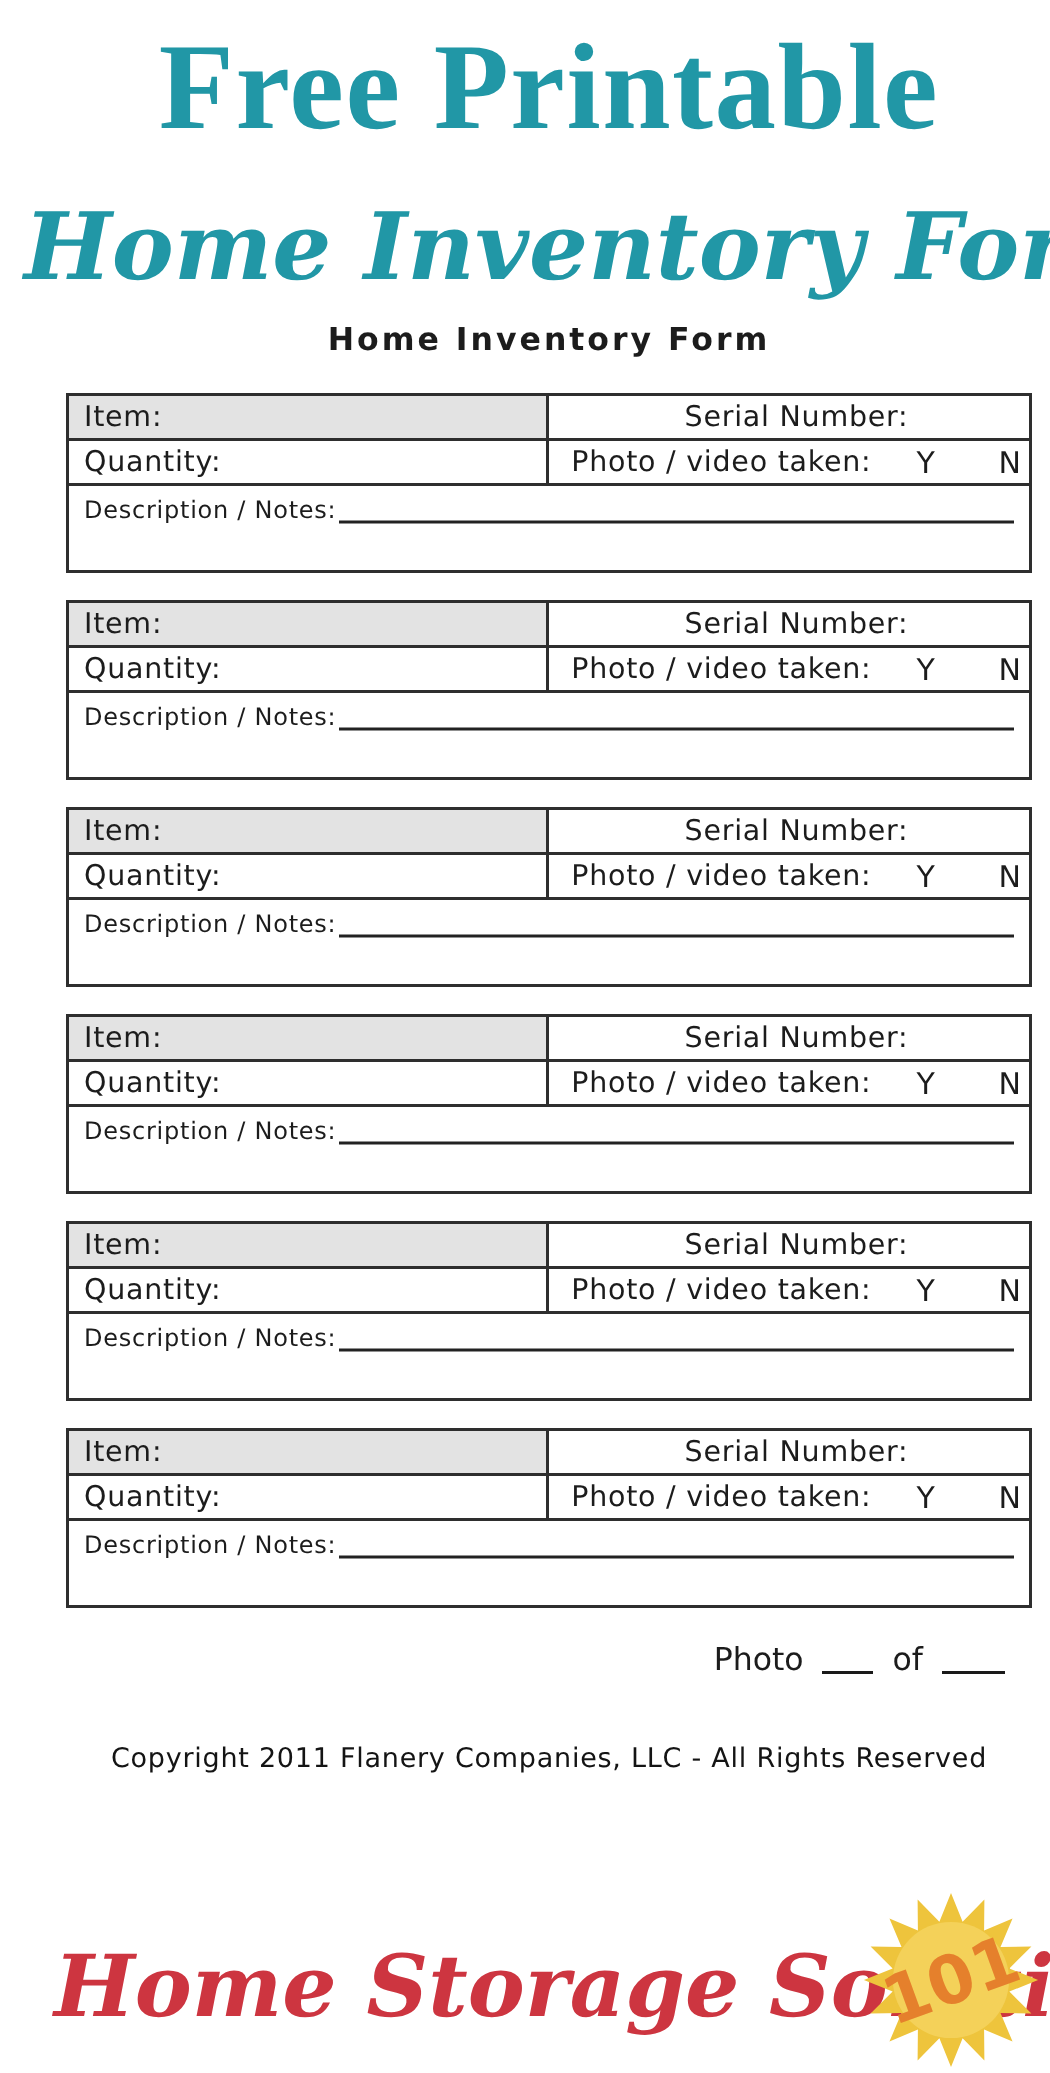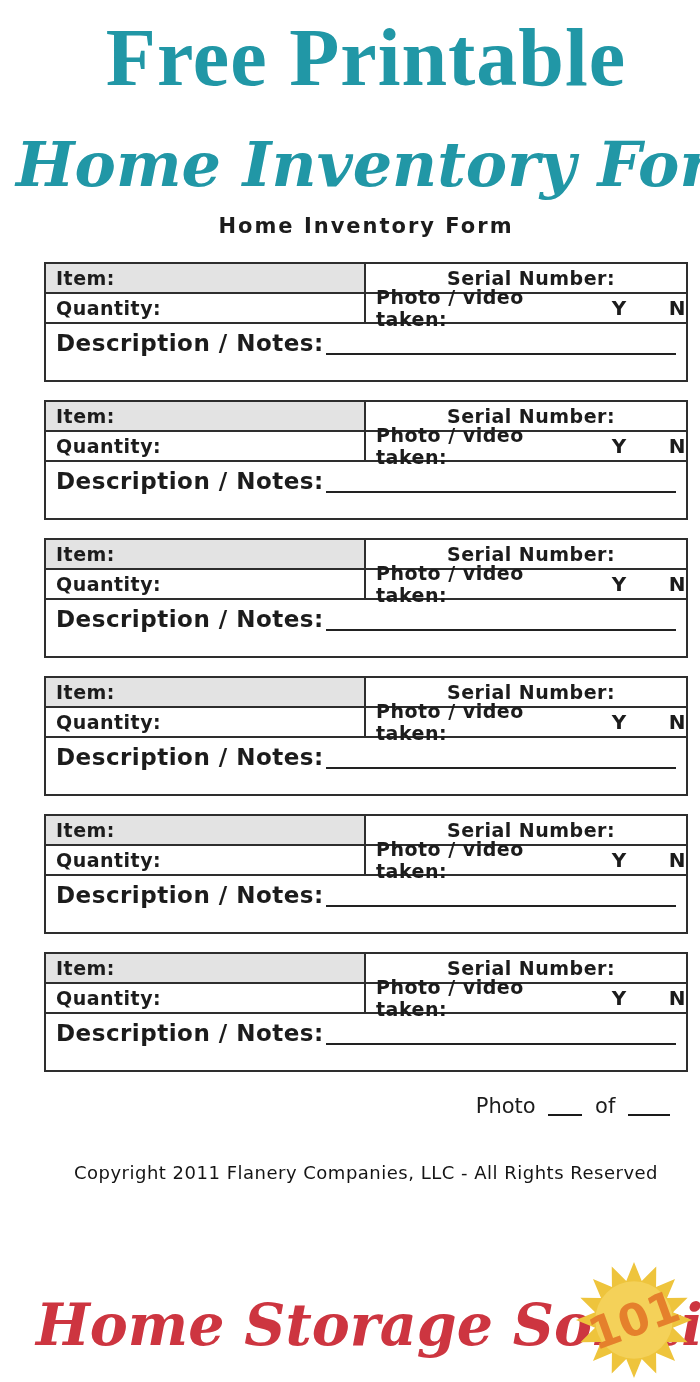--- a/index.html
+++ b/index.html
@@ -45,21 +45,20 @@
     text-align: center;
     font-size: 21px;
     letter-spacing: 2px;
     color: #1c1c1c;
     font-weight: bold;
   }
 
   
   .blocks {
     margin: 24px 28px 0 28px;
-    font-weight: bold;
   }
   .block {
     box-sizing: border-box;
     height: 120px;
     border: 2px solid #2e2e2e;
     margin-bottom: 18px;
     background: #ffffff;
   }
   .row {
     box-sizing: border-box;
@@ -83,21 +82,21 @@
   .cell.gray { background: #e3e3e3; }
   .yn { font-size: 20px; }
   .yn.yes { margin-left: 30px; }
   .yn.no  { margin-left: 42px; }
 
   .desc-row {
     box-sizing: border-box;
     display: flex;
     align-items: baseline;
     padding: 6px 10px 0 10px;
-    font-size: 23px;
+    font-size: 16px;
     letter-spacing: 0.5px;
   }
   .write-line {
     flex: 1;
     display: inline-block;
     height: 0;
     border-bottom: 2px solid #222222;
     position: relative;
     top: 4px;
     margin-left: 2px;

